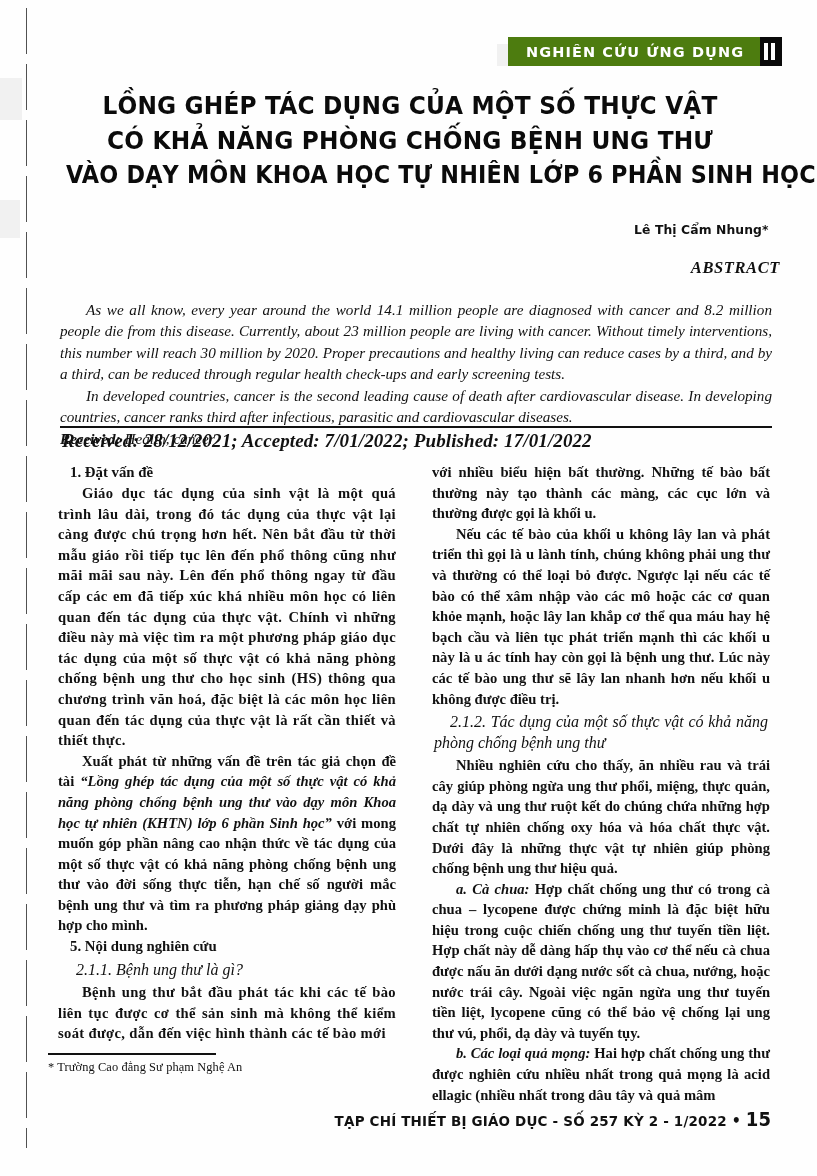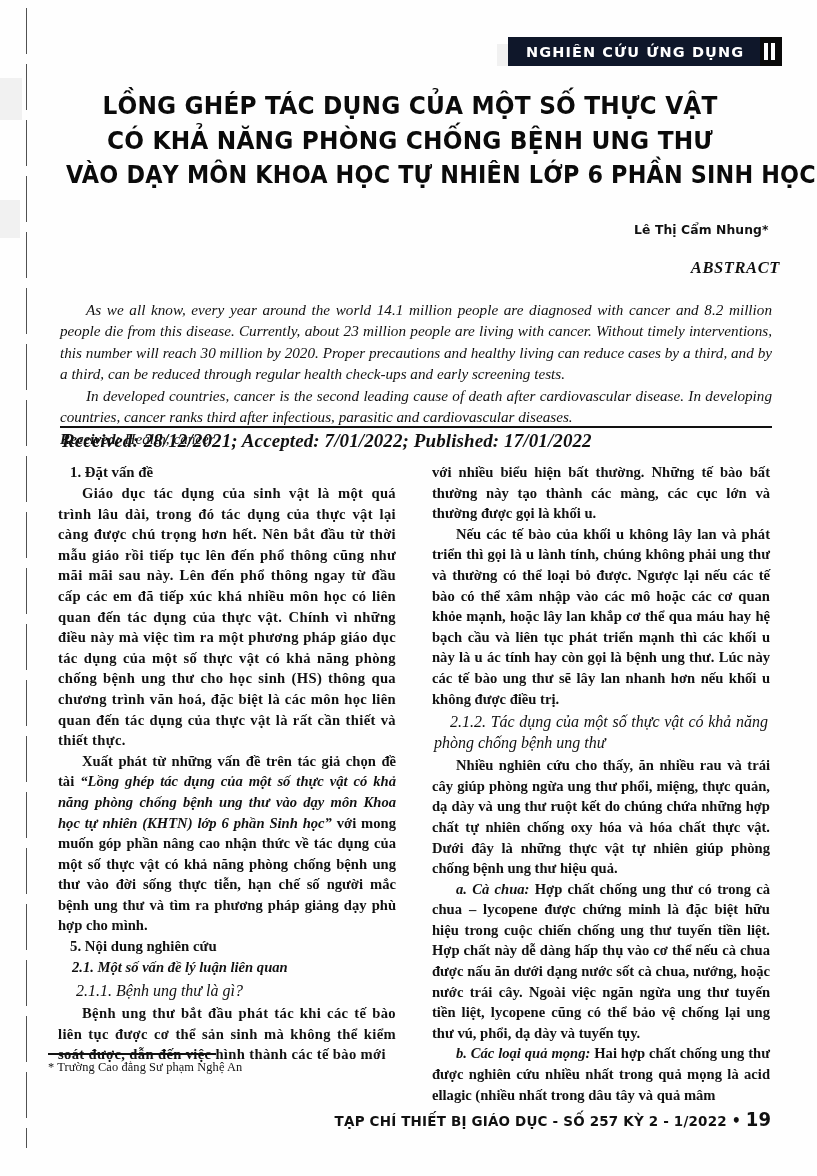--- a/index.html
+++ b/index.html
@@ -46,21 +46,21 @@
   
   .banner-wrap {
     position: absolute;
     left: 508px;
     top: 37px;
     display: flex;
     align-items: stretch;
     height: 29px;
   }
   .banner {
-    background: #0f172a;
+    background: #4d7c0f;
     color: #fff;
     font-family: "DejaVu Sans", sans-serif;
     font-weight: 700;
     font-size: 14.5px;
     letter-spacing: 1.1px;
     display: flex;
     align-items: center;
     padding: 0 16px 0 18px;
     white-space: nowrap;
   }
@@ -280,21 +280,20 @@
   <div class="rule"></div>
   <div class="received">Received: 28/12/2021; Accepted: 7/01/2022; Published: 17/01/2022</div>
 
   <div class="cols">
 
     <div class="col">
       <h3>1. Đặt vấn đề</h3>
       <p class="wide">Giáo dục tác dụng của sinh vật là một quá trình lâu dài, trong đó tác dụng của thực vật lại càng được chú trọng hơn hết. Nên bắt đầu từ thời mẫu giáo rồi tiếp tục lên đến phổ thông cũng như mãi mãi sau này. Lên đến phổ thông ngay từ đầu cấp các em đã tiếp xúc khá nhiều môn học có liên quan đến tác dụng của thực vật. Chính vì những điều này mà việc tìm ra một phương pháp giáo dục tác dụng của một số thực vật có khả năng phòng chống bệnh ung thư cho học sinh (HS) thông qua chương trình văn hoá, đặc biệt là các môn học liên quan đến  tác dụng của thực vật là rất cần thiết và thiết thực.</p>
       <p><span>Xuất phát từ những vấn đề trên tác giả chọn đề tài </span><span class="it">“Lồng ghép tác dụng của một số thực vật có khả năng phòng chống bệnh ung thư vào dạy môn Khoa học tự nhiên (KHTN) lớp 6 phần Sinh học”</span><span> với mong muốn góp phần nâng cao nhận thức về tác dụng của một số thực vật có khả năng phòng chống bệnh ung thư vào đời sống thực tiễn, hạn chế số người mắc bệnh ung thư và tìm ra phương pháp giảng dạy phù hợp cho mình.</span></p>
       <h3>5. Nội dung nghiên cứu</h3>
-      <h4>2.1. Một số vấn đề lý luận liên quan</h4>
       <h5>2.1.1. Bệnh ung thư là gì?</h5>
       <p class="wide">Bệnh ung thư bắt đầu phát tác khi các tế bào liên tục được cơ thể sản sinh mà không thể kiểm soát được, dẫn đến việc hình thành các tế bào mới</p>
     </div>
 
     <div class="col">
       <p class="noind">với nhiều biểu hiện bất thường. Những tế bào bất thường này tạo thành các màng, các cục lớn và thường được gọi là khối u.</p>
       <p>Nếu các tế bào của khối u không lây lan và phát triển thì gọi là u lành tính, chúng không phải ung thư và thường có thể loại bỏ được. Ngược lại nếu các tế bào có thể xâm nhập vào các mô hoặc các cơ quan khỏe mạnh, hoặc lây lan khắp cơ thể qua máu hay hệ bạch cầu và liên tục phát triển mạnh thì các khối u này là u ác tính hay còn gọi là bệnh ung thư. Lúc này các tế bào ung thư sẽ lây lan nhanh hơn nếu khối u không được điều trị.</p>
       <h5>2.1.2. Tác dụng của một số thực vật có khả năng phòng chống bệnh ung thư</h5>
       <p>Nhiều nghiên cứu cho thấy, ăn nhiều rau và trái cây giúp phòng ngừa ung thư phổi, miệng, thực quản, dạ dày và ung thư ruột kết do chúng chứa những hợp chất tự nhiên chống oxy hóa và hóa chất thực vật. Dưới đây là những thực vật tự nhiên giúp phòng chống bệnh ung thư hiệu quả.</p>
       <p><span class="it">a. Cà chua:</span><span> Hợp chất chống ung thư có trong cà chua – lycopene   được chứng minh là đặc biệt hữu hiệu trong cuộc chiến chống ung thư tuyến tiền liệt. Hợp chất này dễ dàng hấp thụ vào cơ thể nếu cà chua được nấu ăn dưới dạng nước sốt cà chua, nướng, hoặc nước trái cây. Ngoài việc ngăn ngừa ung thư tuyến tiền liệt, lycopene cũng có thể bảo vệ chống lại ung thư vú, phổi, dạ dày và tuyến tụy.</span></p>
@@ -302,16 +301,16 @@
     </div>
 
   </div>
 
   <div class="fn-rule"></div>
   <div class="footnote">* Trường Cao đẳng Sư phạm Nghệ An</div>
 
   <div class="footer">
     <span>TẠP CHÍ THIẾT BỊ GIÁO DỤC - SỐ 257 KỲ 2 - 1/2022</span>
     <span class="dot">•</span>
-    <span class="pg">19</span>
+    <span class="pg">15</span>
   </div>
 
 </div>
 
 </body></html>

